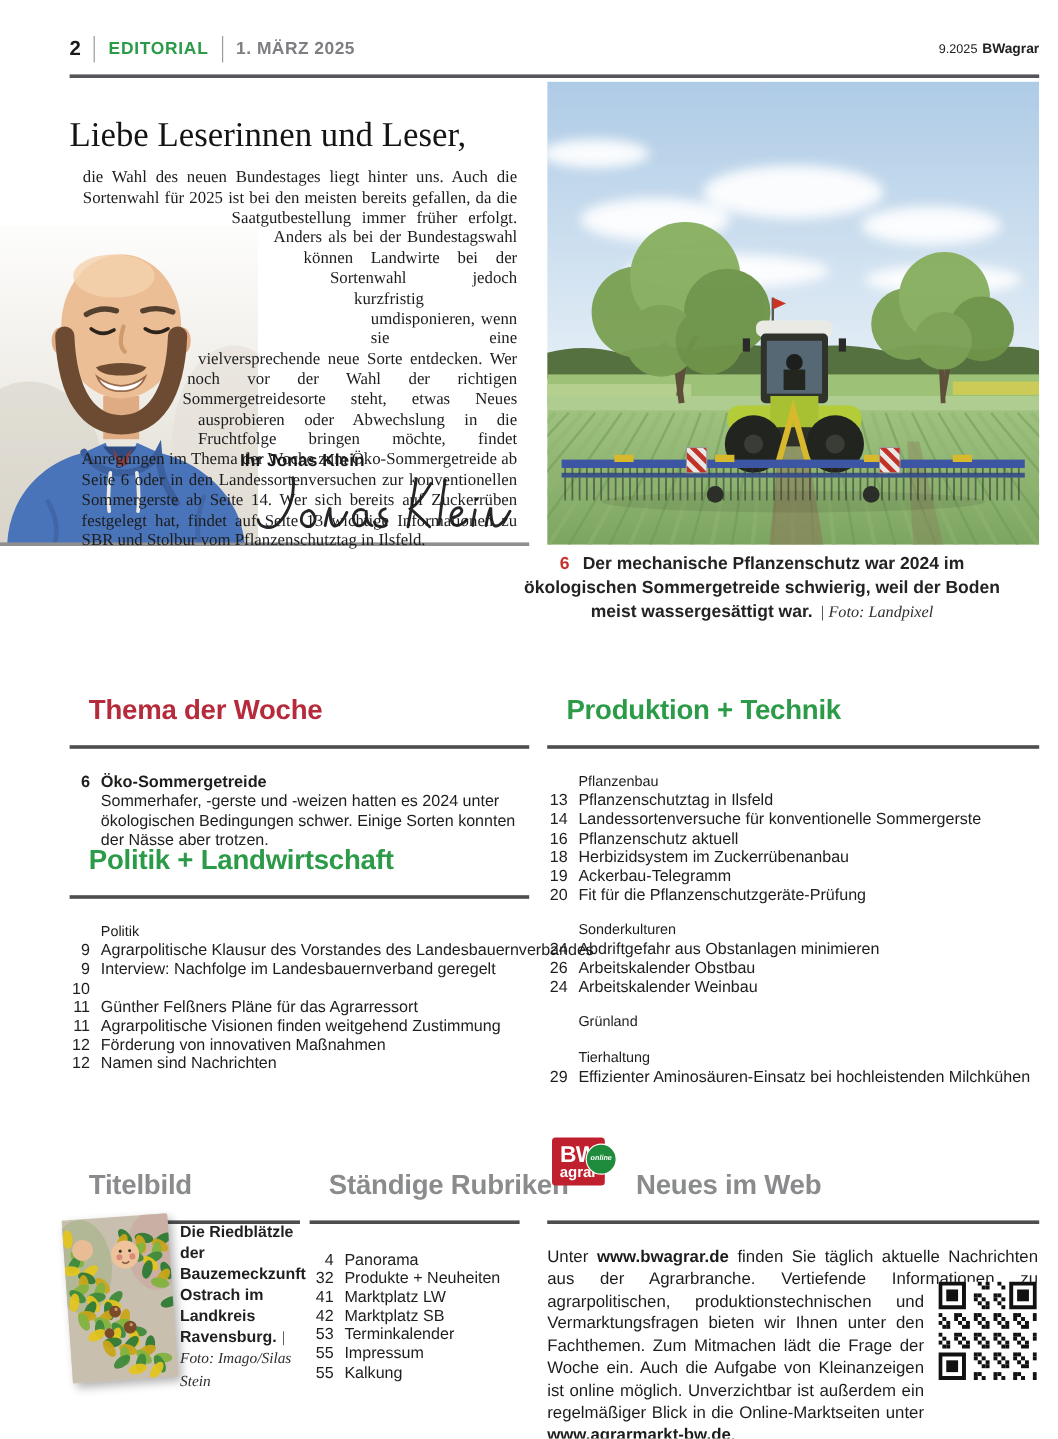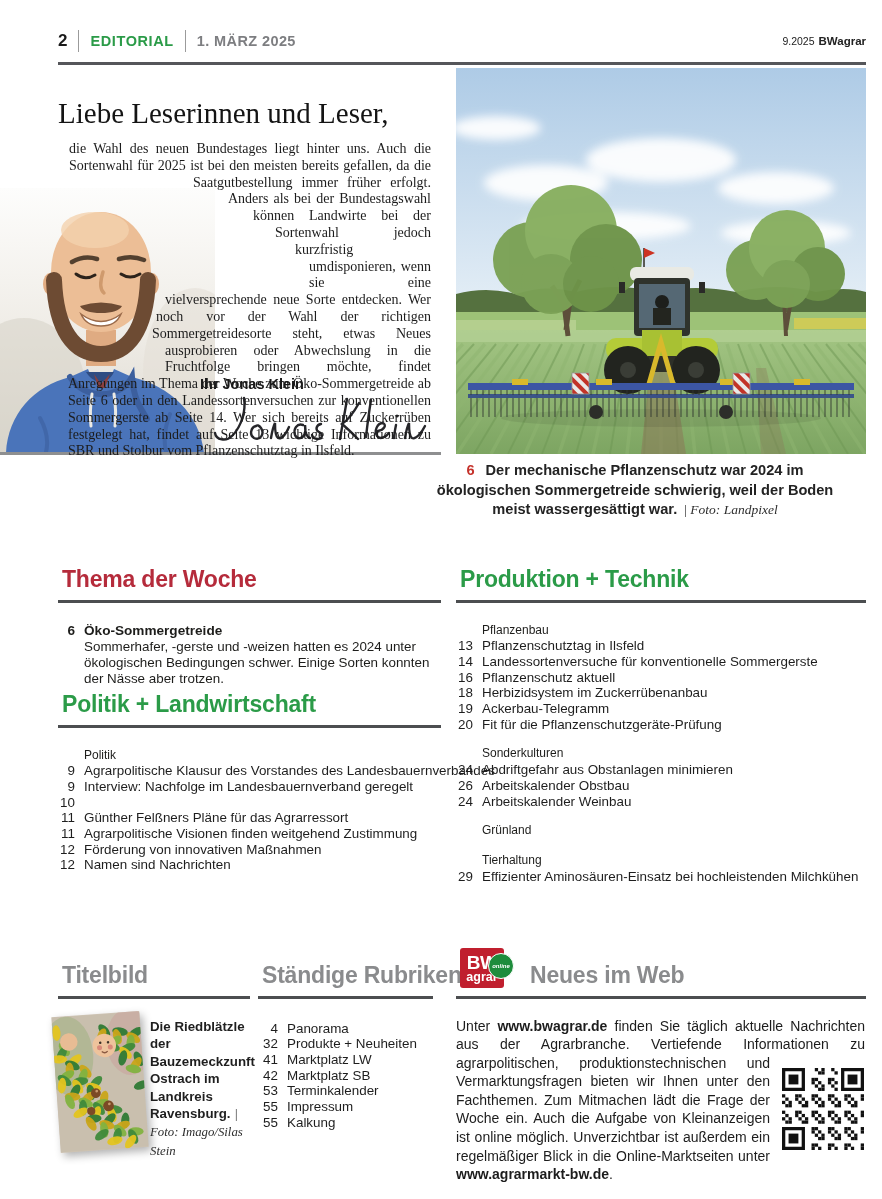--- a/index.html
+++ b/index.html
@@ -34,21 +34,21 @@
   
   .photo{position:absolute;left:456px;top:68px;width:410px;height:386px;}
   .photo-cap{position:absolute;left:430px;top:461px;width:410px;margin:0;
              font-size:14.6px;line-height:19.6px;font-weight:bold;color:#232323;text-align:center;}
   .capnum{color:#c5322b;margin-right:11px;}
   .capcredit{font-family:"Liberation Serif",serif;font-style:italic;font-weight:normal;
              font-size:13.5px;color:#2e2e2e;margin-left:6px;}
 
   
   .sec{position:absolute;}
-  .sec h2{margin:4px;font-size:23px;line-height:27px;font-weight:bold;letter-spacing:-.2px;}
+  .sec h2{margin:16px;font-size:23px;line-height:27px;font-weight:bold;letter-spacing:-.2px;}
   .h-red{color:#b52b3b;} .h-green{color:#2b9b48;} .h-gray{color:#8a8b8d;}
   .sec-rule{height:2.5px;background:#4c4e50;margin-top:7px;}
   .sec-thema{left:58px;top:562px;width:383px;}
   .sec-politik{left:58px;top:687px;width:383px;}
   .sec-prod{left:456px;top:562px;width:410px;}
   .feat{display:flex;margin-top:20px;font-size:13.6px;line-height:15.7px;font-weight:bold;}
   .feat .num{width:17px;text-align:right;margin-right:9px;flex:none;}
   .fdesc{margin:1px 0 0 26px;width:362px;font-size:13.4px;line-height:15.7px;font-weight:normal;}
   .subhead{font-weight:normal;font-size:12px;line-height:15.7px;margin:14px 0 0 26px;}
   .subhead.first{margin-top:20px;}

